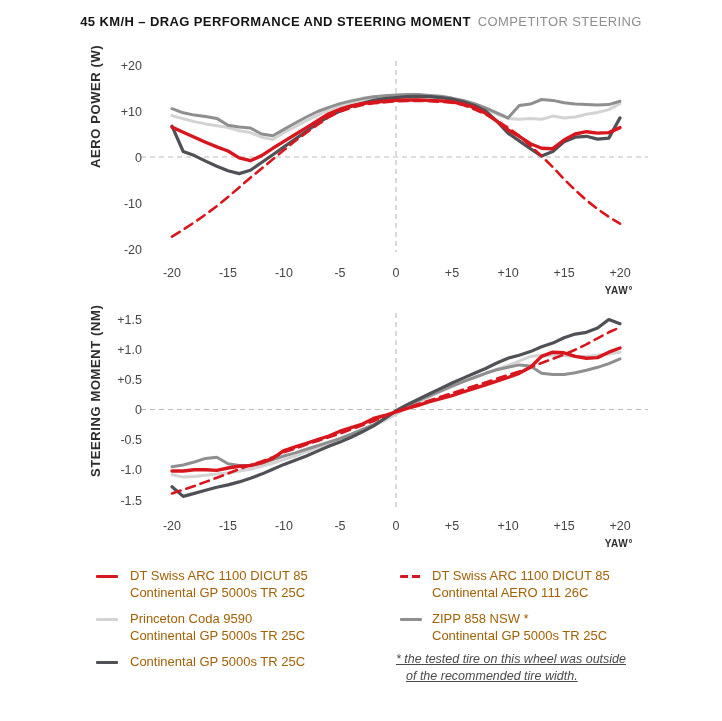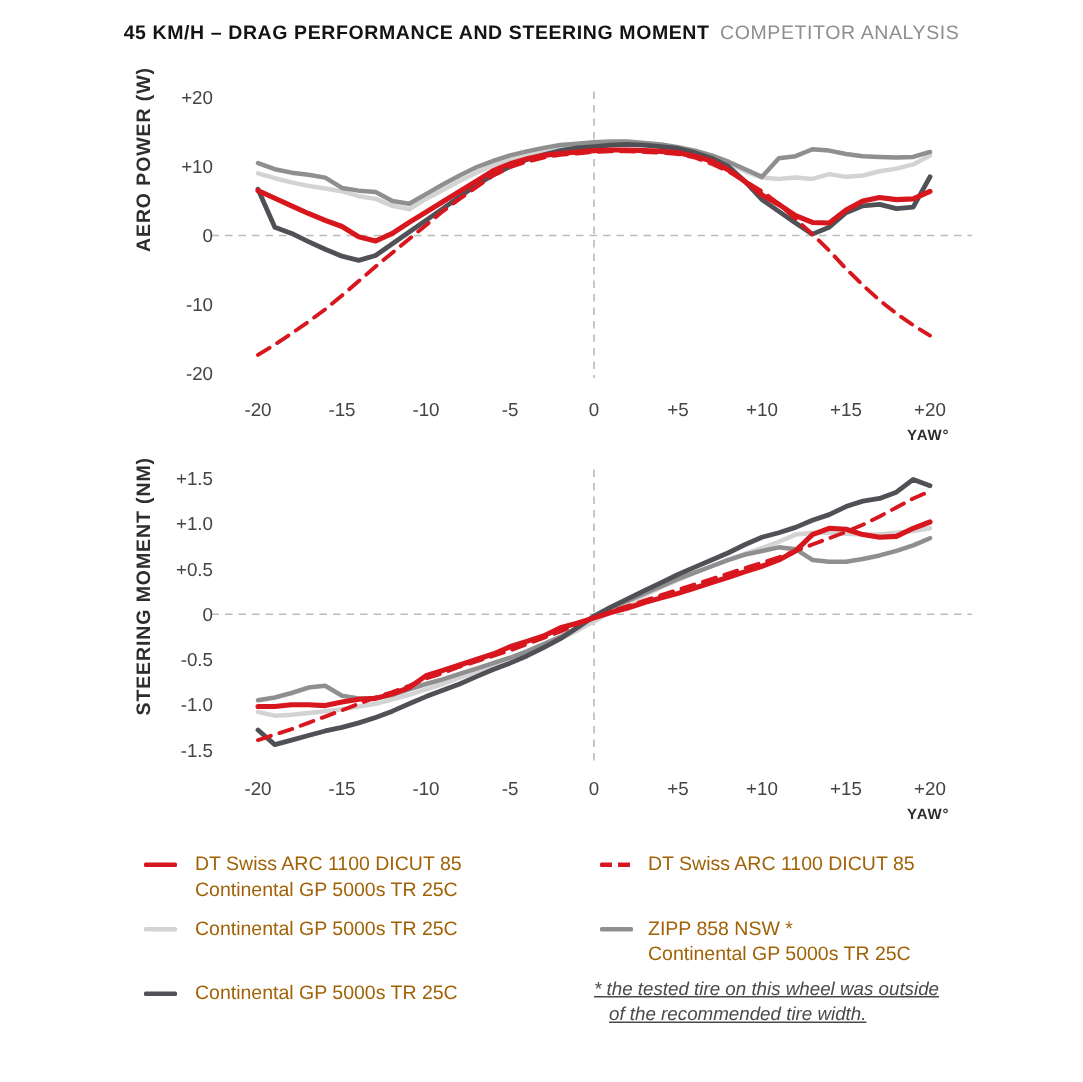--- a/index.html
+++ b/index.html
@@ -22,21 +22,21 @@
   .legend-text{position:absolute;font-size:13px;line-height:17px;color:#a16207;white-space:nowrap;}
   .footnote{position:absolute;left:396px;top:651px;width:290px;font-size:12.5px;line-height:17px;font-style:italic;color:#4a4a4a;text-decoration:underline;}
   .footnote .fn2{padding-left:10px;}
 </style>
 </head>
 <body>
 
 <div class="canvas">
 
   <div class="title-row">
-    <span class="title-main">45 KM/H – DRAG PERFORMANCE AND STEERING MOMENT</span><span class="title-sub">COMPETITOR ANALYSIS</span>
+    <span class="title-main">45 KM/H – DRAG PERFORMANCE AND STEERING MOMENT</span><span class="title-sub">COMPETITOR STEERING</span>
   </div>
 
   <svg id="charts" width="722" height="721" viewBox="0 0 722 721">
       <g>
         <line x1="141" y1="157" x2="648" y2="157" stroke="#bcbcbc" stroke-width="1.1" stroke-dasharray="5 4"></line>
         <line x1="396" y1="61" x2="396" y2="252" stroke="#bcbcbc" stroke-width="1.1" stroke-dasharray="5 4"></line>
         <text x="142" y="69.5" text-anchor="end" fill="#454545" font-size="12.5" font-family="&quot;Liberation Sans&quot;, sans-serif">+20</text>
         <text x="142" y="115.5" text-anchor="end" fill="#454545" font-size="12.5" font-family="&quot;Liberation Sans&quot;, sans-serif">+10</text>
         <text x="142" y="161.5" text-anchor="end" fill="#454545" font-size="12.5" font-family="&quot;Liberation Sans&quot;, sans-serif">0</text>
         <text x="142" y="207.5" text-anchor="end" fill="#454545" font-size="12.5" font-family="&quot;Liberation Sans&quot;, sans-serif">-10</text>
@@ -91,34 +91,36 @@
   <div class="legend-entry">
     <span class="swatch" style="left: 96px; top: 575px; background: rgb(216, 22, 29);"></span>
     <div class="legend-text" style="left:130px;top:567px;">
       <div>DT Swiss ARC 1100 DICUT 85</div>
       <div>Continental GP 5000s TR 25C</div>
     </div>
   </div>
   <div class="legend-entry">
     <span class="swatch" style="left: 96px; top: 618px; background: rgb(211, 211, 211);"></span>
     <div class="legend-text" style="left:130px;top:610px;">
+      <div>Princeton Coda 9590</div>
       <div>Continental GP 5000s TR 25C</div>
     </div>
   </div>
   <div class="legend-entry">
     <span class="swatch" style="left: 96px; top: 661px; background: rgb(80, 81, 86);"></span>
     <div class="legend-text" style="left:130px;top:653px;">
       <div>Continental GP 5000s TR 25C</div>
     </div>
   </div>
 
   <div class="legend-entry">
     <span class="swatch" style="left: 400px; top: 575px; background: repeating-linear-gradient(90deg, rgb(216, 22, 29) 0px, rgb(216, 22, 29) 8px, transparent 8px, transparent 12px);"></span>
     <div class="legend-text" style="left:432px;top:567px;">
       <div>DT Swiss ARC 1100 DICUT 85</div>
+      <div>Continental AERO 111 26C</div>
     </div>
   </div>
   <div class="legend-entry">
     <span class="swatch" style="left: 400px; top: 618px; background: rgb(143, 143, 143);"></span>
     <div class="legend-text" style="left:432px;top:610px;">
       <div>ZIPP 858 NSW *</div>
       <div>Continental GP 5000s TR 25C</div>
     </div>
   </div>
 

